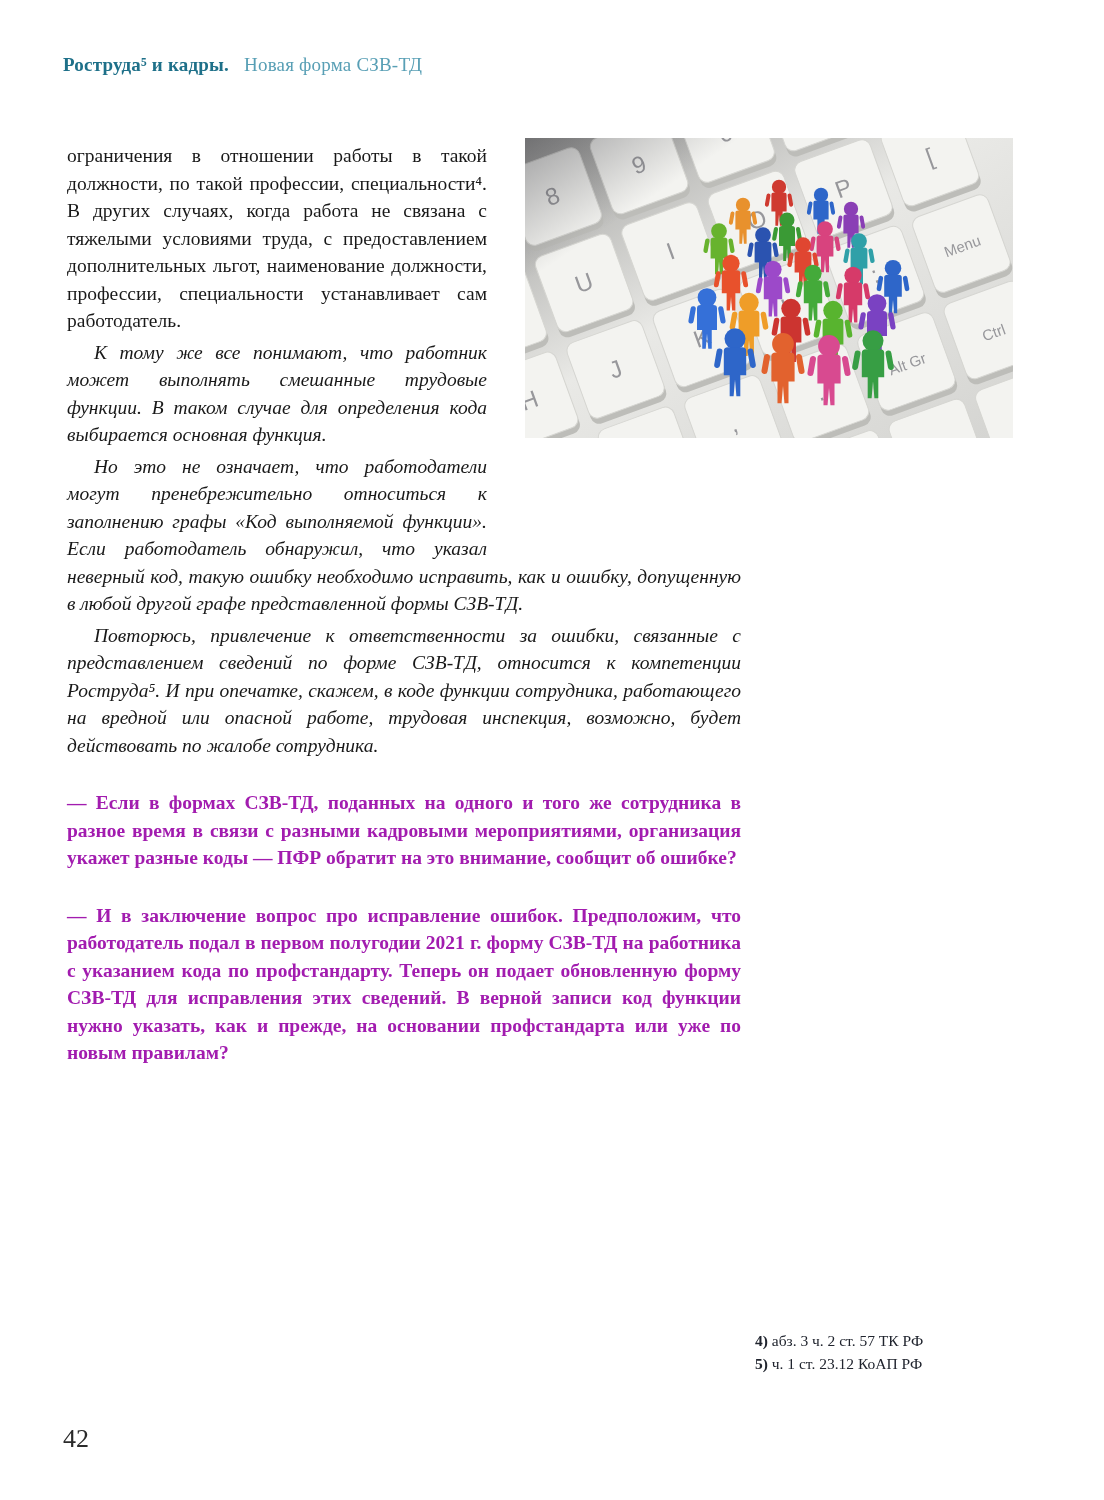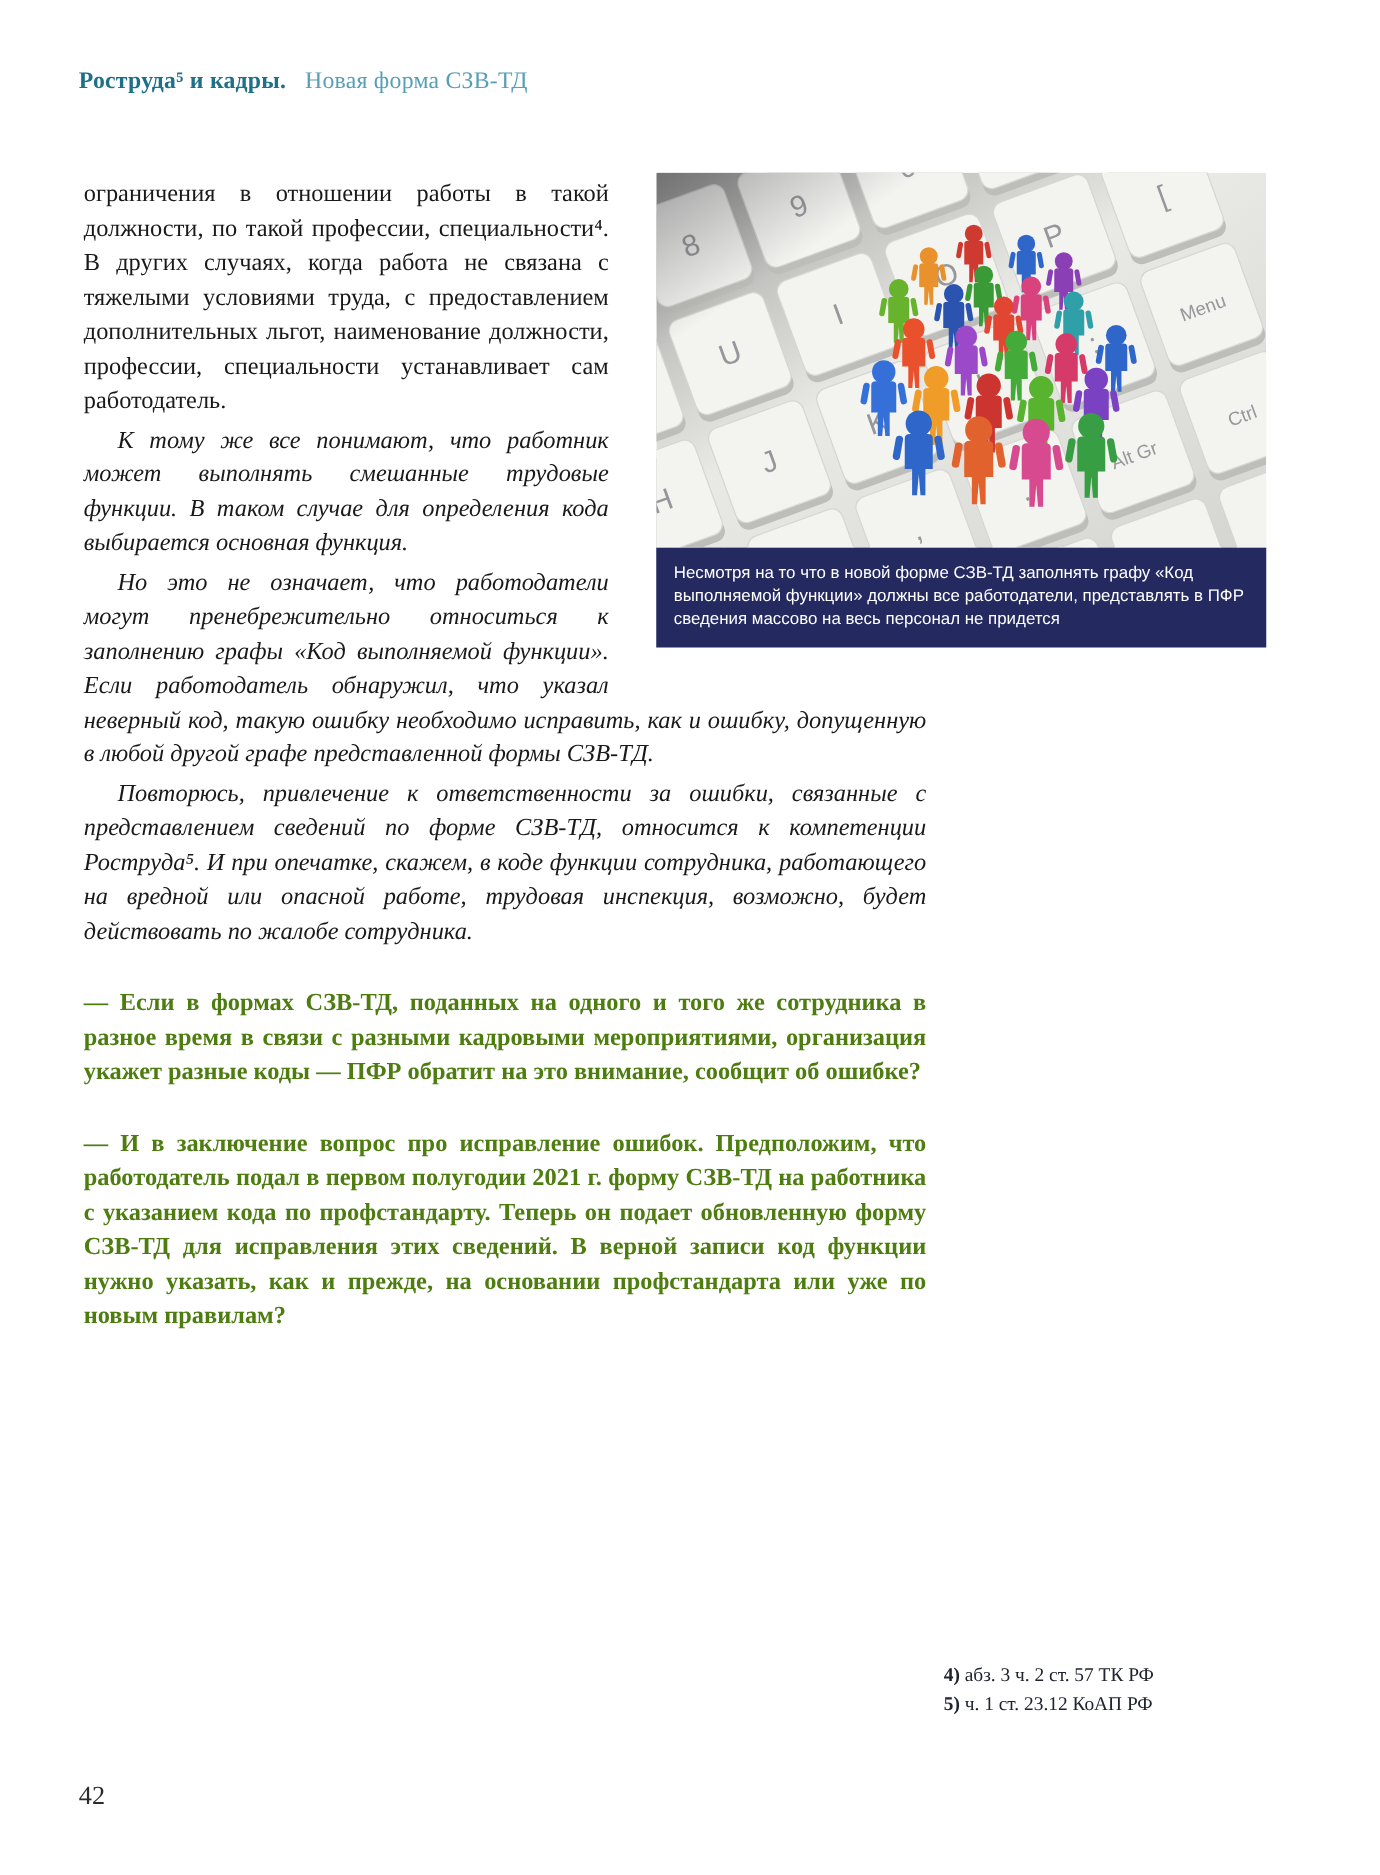--- a/index.html
+++ b/index.html
@@ -24,30 +24,30 @@
 
   
   .article{
     position:absolute;left:63px;top:138px;width:682px;
     font-size:19.5px;line-height:27.5px;text-align:justify;
     hyphens:auto;-webkit-hyphens:auto;
   }
   .float-spacer{float:right;width:258px;height:415px;}
   .article p{margin:4px;}
   .indent{text-indent:27px;font-style:italic;}
-  .question{font-weight:bold;color:#4d7c0f;margin-top:30px !important;}
+  .question{font-weight:bold;color:#a21caf;margin-top:30px !important;}
 
   
   .footnotes{
     position:absolute;left:755px;top:1329px;width:230px;
     font-size:15.5px;line-height:23px;color:#20242e;text-align:left;
   }
   .footnote b{font-weight:bold;}
 
-  .page-number{position:absolute;left:63px;top:1424px;font-size:21px;color:#2b2b2b;}
+  .page-number{position:absolute;left:63px;top:1424px;font-size:26px;color:#2b2b2b;}
 </style>
 </head>
 <body>
 
 <div class="page">
 
   <header class="running-head">
     <span class="rh-bold">Роструда⁵ и кадры.</span><span class="rh-light">Новая форма СЗВ-ТД</span>
   </header>
 
@@ -183,21 +183,20 @@
             <use href="#person-shape" xlink:href="#person-shape" transform="translate(266 194) scale(1.3)" fill="#cc3430"></use>
             <use href="#person-shape" xlink:href="#person-shape" transform="translate(308 196) scale(1.3)" fill="#58b42f"></use>
             <use href="#person-shape" xlink:href="#person-shape" transform="translate(352 188) scale(1.25)" fill="#7a42c2"></use>
             <use href="#person-shape" xlink:href="#person-shape" transform="translate(210 226) scale(1.4)" fill="#2e66c9"></use>
             <use href="#person-shape" xlink:href="#person-shape" transform="translate(258 232) scale(1.45)" fill="#e2622e"></use>
             <use href="#person-shape" xlink:href="#person-shape" transform="translate(304 234) scale(1.45)" fill="#d84a90"></use>
             <use href="#person-shape" xlink:href="#person-shape" transform="translate(348 228) scale(1.4)" fill="#379e44"></use>
           </g>
       </svg>
     </div>
-    <figcaption class="caption">Несмотря на то что в новой форме СЗВ-ТД заполнять графу «Код выполняемой функции» должны все работодатели, представлять в ПФР сведения массово на весь персонал не придется</figcaption>
   </figure>
 
   <main class="article">
     <div class="float-spacer"></div>
     <p class="body-p">ограничения в отношении работы в такой должности, по такой профессии, специальности⁴. В других случаях, когда работа не связана с тяжелыми условиями труда, с предоставлением дополнительных льгот, наименование должности, профессии, специальности устанавливает сам работодатель.</p>
     <p class="body-p indent">К тому же все понимают, что работник может выполнять смешанные трудовые функции. В таком случае для определения кода выбирается основная функция.</p>
     <p class="body-p indent">Но это не означает, что работодатели могут пренебрежительно относиться к заполнению графы «Код выполняемой функции». Если работодатель обнаружил, что указал неверный код, такую ошибку необходимо исправить, как и ошибку, допущенную в любой другой графе представленной формы СЗВ-ТД.</p>
     <p class="body-p indent">Повторюсь, привлечение к ответственности за ошибки, связанные с представлением сведений по форме СЗВ-ТД, относится к компетенции Роструда⁵. И при опечатке, скажем, в коде функции сотрудника, работающего на вредной или опасной работе, трудовая инспекция, возможно, будет действовать по жалобе сотрудника.</p>
     <p class="question">—  Если в формах СЗВ-ТД, поданных на одного и того же сотрудника в разное время в связи с разными кадровыми мероприятиями, организация укажет разные коды — ПФР обратит на это внимание, сообщит об ошибке?</p>
     <p class="question">—  И в заключение вопрос про исправление ошибок. Предположим, что работодатель подал в первом полугодии 2021 г. форму СЗВ-ТД на работника с указанием кода по профстандарту. Теперь он подает обновленную форму СЗВ-ТД для исправления этих сведений. В верной записи код функции нужно указать, как и прежде, на основании профстандарта или уже по новым правилам?</p>

